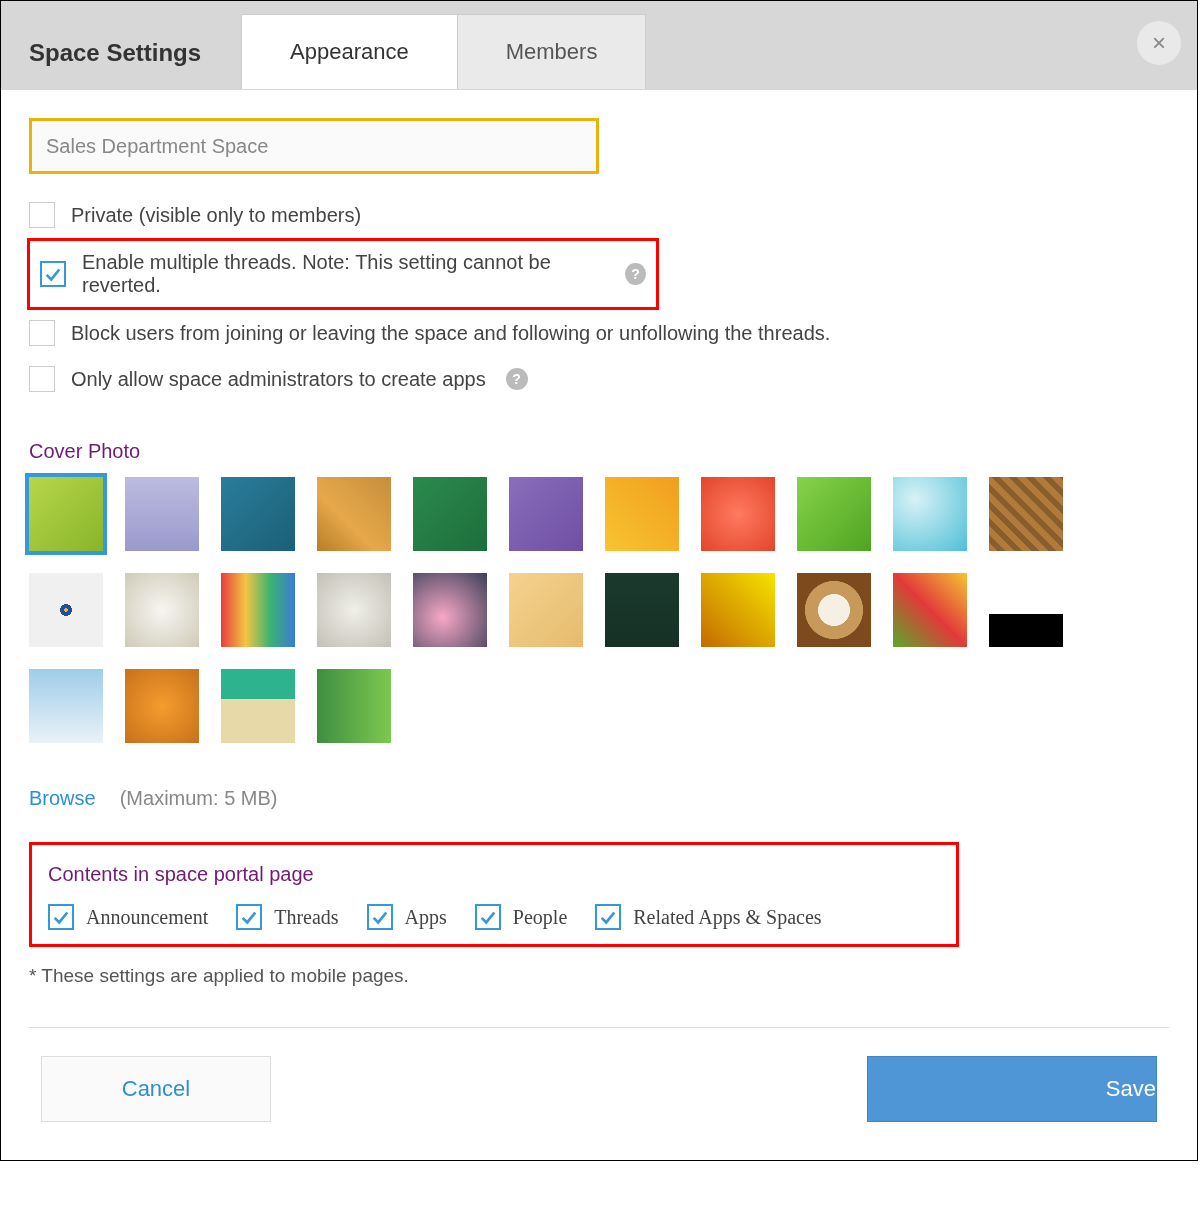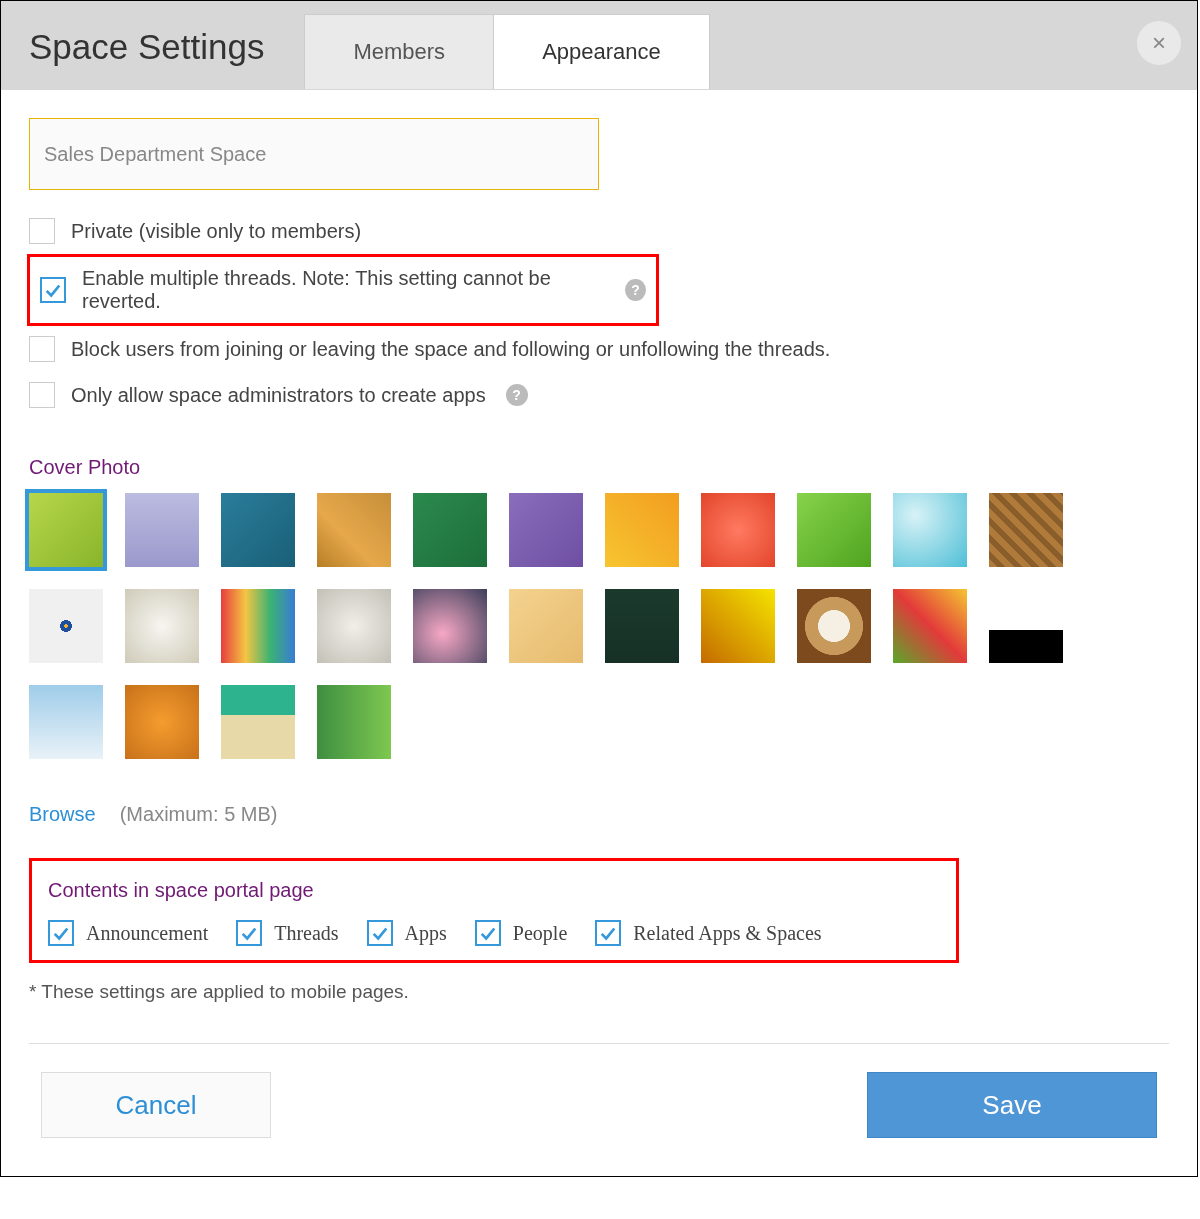--- a/index.html
+++ b/index.html
@@ -19,22 +19,22 @@
   .header {
     background: #d7d7d7;
     display: flex;
     align-items: flex-end;
     padding: 0 0 0 28px;
     position: relative;
     height: 89px;
     border-bottom: 1px solid #d7d7d7;
   }
   .title {
-    font-size: 35px;
-    font-weight: 400;
+    font-size: 24px;
+    font-weight: 700;
     color: #333;
     padding-bottom: 22px;
     padding-right: 40px;
   }
   .tabs {
     display: flex;
     align-self: flex-end;
   }
   .tab {
     border: 1px solid #ccc;
@@ -63,22 +63,22 @@
     justify-content: center;
     color: #888;
     font-size: 24px;
     cursor: pointer;
   }
   .body {
     padding: 28px 28px 10px 28px;
   }
   .name-input {
     width: 570px;
-    height: 72px;
-    border: 1px solid #eab308;
+    height: 56px;
+    border: 3px solid #eab308;
     padding: 0 14px;
     font-size: 20px;
     color: #888;
     background: #fafafa;
   }
   .options {
     margin-top: 18px;
   }
   .option-row {
     display: flex;
@@ -173,47 +173,48 @@
   .footer {
     border-top: 1px solid #ddd;
     margin-top: 40px;
     padding: 28px 12px 28px 12px;
     display: flex;
     justify-content: space-between;
   }
   .btn {
     height: 66px;
     min-width: 230px;
-    font-size: 26px;
+    font-size: 22px;
     display: flex;
     align-items: center;
     justify-content: center;
     cursor: pointer;
   }
   .btn-cancel {
     border: 1px solid #ddd;
     background: #fafafa;
     color: #2c8fd6;
   }
   .btn-save {
     background: #4f96d6;
     color: #fff;
     border: 1px solid #3f86c6;
     min-width: 290px;
+    justify-content: flex-end;
   }
 </style>
 </head>
 <body>
 
 <div class="dialog">
   <div class="header">
     <div class="title">Space Settings</div>
     <div class="tabs">
+      <div class="tab active"><span>Appearance</span></div>
       <div class="tab"><span>Members</span></div>
-      <div class="tab active"><span>Appearance</span></div>
     </div>
     <div class="close-btn">
       <span>×</span>
     </div>
   </div>
 
   <div class="body">
     <input class="name-input" value="Sales Department Space" style="">
 
     <div class="options" id="options">

